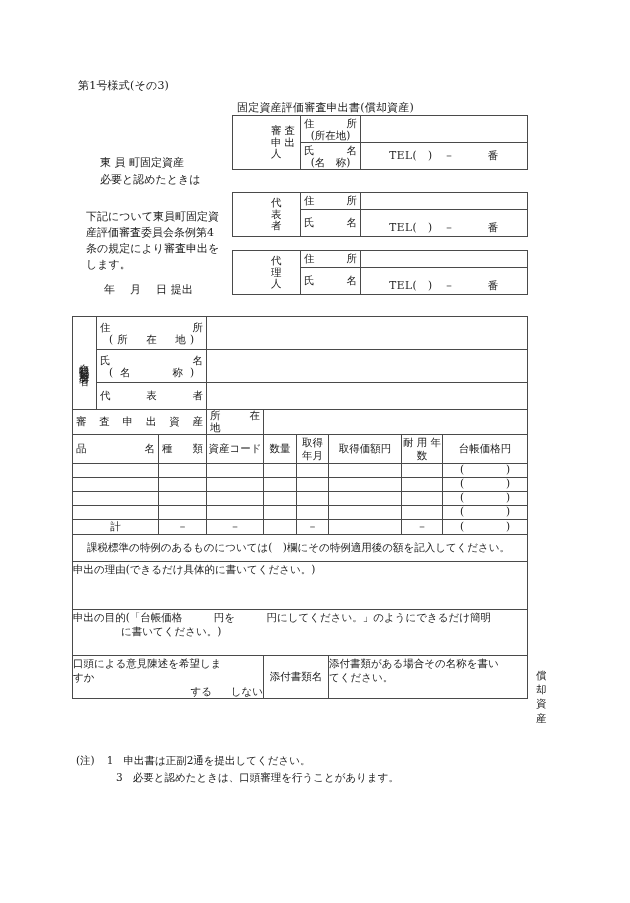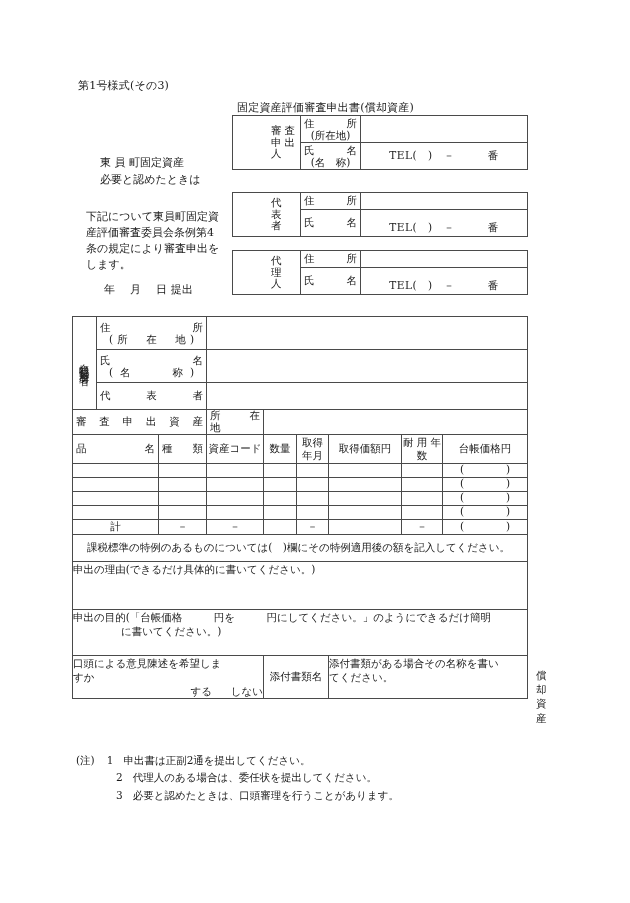--- a/index.html
+++ b/index.html
@@ -423,17 +423,16 @@
 
   <div class="abs" id="side-label">
     <span>償</span>
     <span>却</span>
     <span>資</span>
     <span>産</span>
   </div>
 
   <div class="abs" id="notes">
     <span class="nrow"><span>(注)</span><span style="display:inline-block;width:12px"></span><span>1</span><span style="display:inline-block;width:10px"></span><span>申出書は正副2通を提出してください。</span></span>
-    <span class="nrow"><span class="note-indent"></span><span>2</span><span style="display:inline-block;width:10px"></span><span>代理人のある場合は、委任状を提出してください。</span></span>
     <span class="nrow"><span class="note-indent"></span><span>3</span><span style="display:inline-block;width:10px"></span><span>必要と認めたときは、口頭審理を行うことがあります。</span></span>
   </div>
 
 </div>
 
 </body></html>

